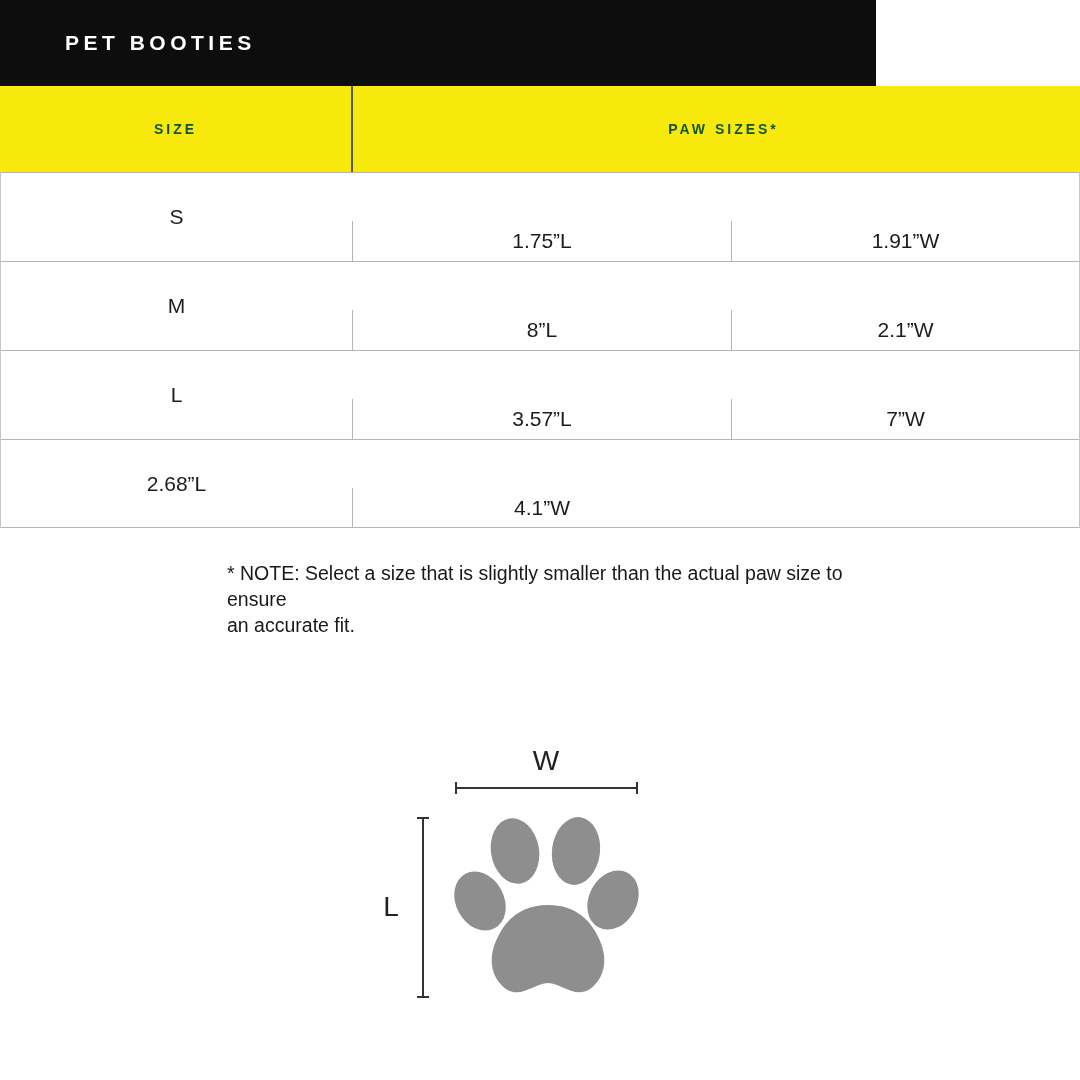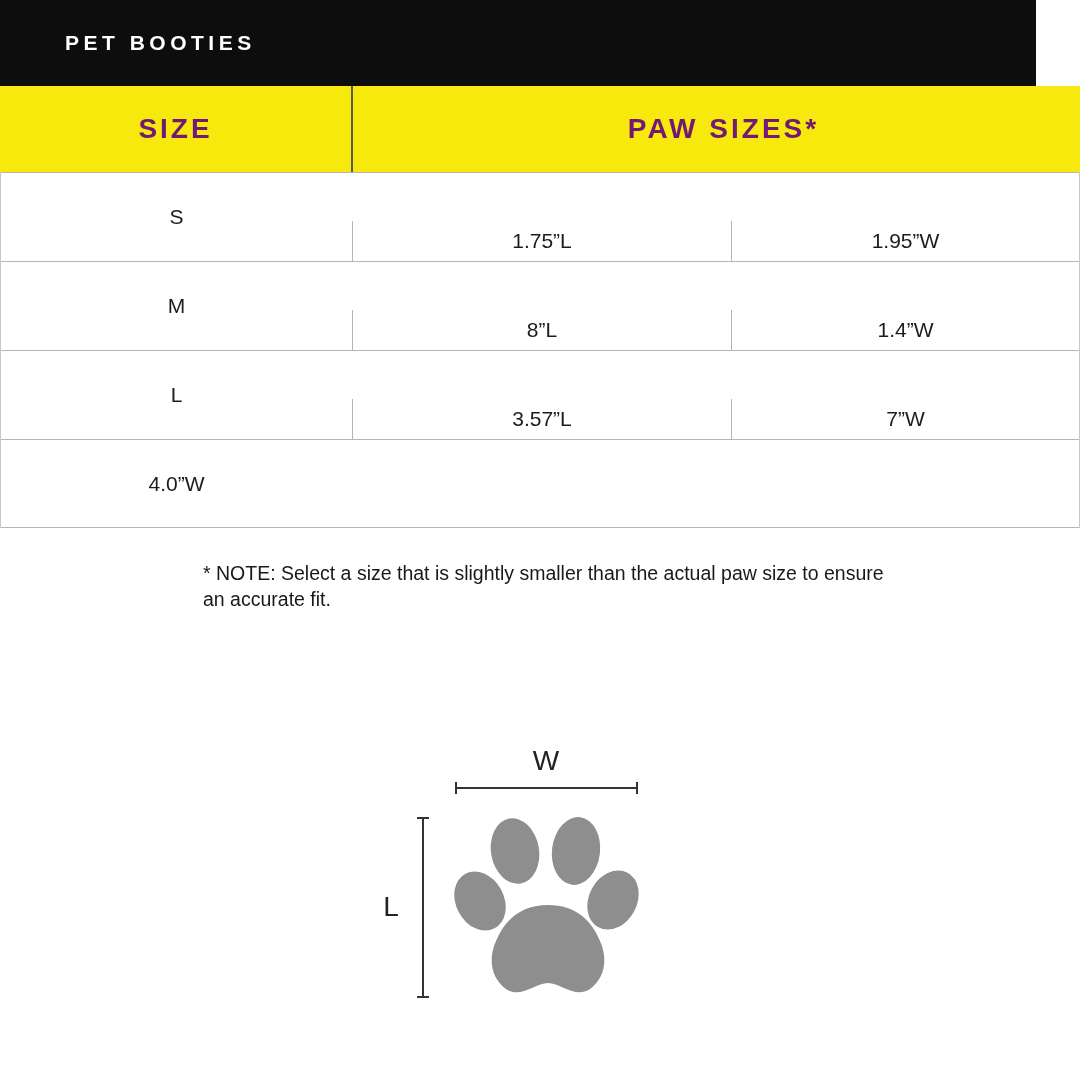--- a/index.html
+++ b/index.html
@@ -8,21 +8,21 @@
     width: 1080px; height: 1080px;
     position: relative;
     font-family: "Liberation Sans", sans-serif;
     color: #1c1c1c;
     overflow: hidden;
   }
 
   
   .topbar {
     position: absolute; left: 0; top: 0;
-    width: 1036px; height: 86px;
+    width: 876px; height: 86px;
     background: var(--header_black, #0d0d0d);
     display: flex; align-items: center;
     padding-left: 65px;
   }
   .topbar-title {
     color: #ffffff;
     font-size: 21px;
     font-weight: bold;
     letter-spacing: 4.5px;
   }
@@ -36,23 +36,23 @@
   }
   .header-row {
     display: grid;
     grid-template-columns: 351px 1fr;
     height: 86px;
     background: var(--accent_yellow, #f6e90b);
     margin: 0 -1px; 
   }
   .header-cell {
     display: flex; align-items: center; justify-content: center;
-    font-size: 28px; font-weight: bold;
+    font-size: 14px; font-weight: bold;
     letter-spacing: 3px;
-    color: #701a75;
+    color: #14532d;
   }
   .header-cell.paw-col { border-left: 2px solid #585858; padding-left: 14px; }
 
   .data-row {
     display: grid;
     grid-template-columns: 351px 379px 1fr;
     height: 89px;
     background: #ffffff;
     border-top: 1px solid var(--border_gray, #b5b5b5);
   }
@@ -65,21 +65,21 @@
   .cell + .cell { border-left: 1px solid var(--border_gray, #b5b5b5); margin-top: 48px; }
 
   
   .notes {
     position: absolute; left: 203px; top: 560px;
     width: 690px;
     font-size: 19.5px;
     line-height: 26px;
     color: #191919;
   }
-  .note-p { white-space: pre-line; }
+  .note-p { white-space: pre-line; margin-left: 24px; }
   .note-p + .note-p { margin-top: 19px; }
 
   
   .paw-figure {
     position: absolute; left: 378px; top: 718px;
     width: 324px; height: 324px;
   }
 </style>
 </head>
 <body>
@@ -91,37 +91,38 @@
 <div class="table-wrap">
 
   <div class="header-row">
     <div class="header-cell">SIZE</div>
     <div class="header-cell paw-col">PAW SIZES*</div>
   </div>
 
   <div class="data-row">
     <div class="cell">S</div>
     <div class="cell">1.75”L</div>
-    <div class="cell">1.95”W</div>
+    <div class="cell">1.91”W</div>
   </div>
 
   <div class="data-row">
     <div class="cell">M</div>
     <div class="cell">8”L</div>
-    <div class="cell">1.4”W</div>
+    <div class="cell">2.1”W</div>
   </div>
 
   <div class="data-row">
     <div class="cell">L</div>
     <div class="cell">3.57”L</div>
     <div class="cell">7”W</div>
   </div>
 
   <div class="data-row">
-    <div class="cell">4.0”W</div>
+    <div class="cell">2.68”L</div>
+    <div class="cell">4.1”W</div>
   </div>
 
 </div>
 
 <div class="notes">
   <p class="note-p">* NOTE: Select a size that is slightly smaller than the actual paw size to ensure
 an accurate fit.</p>
 </div>
 
 <svg class="paw-figure" viewBox="378 718 324 324" xmlns="http://www.w3.org/2000/svg">

